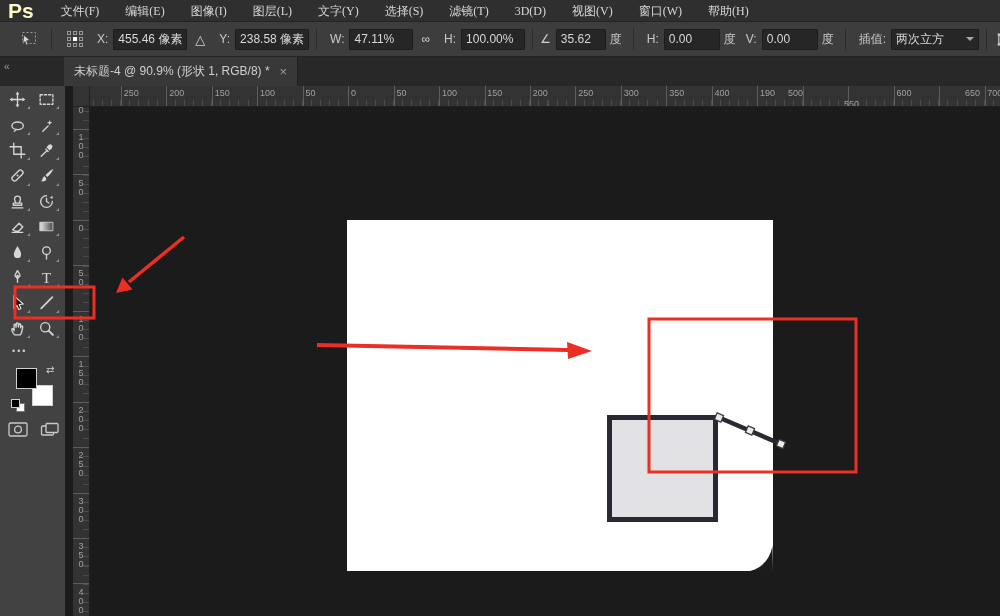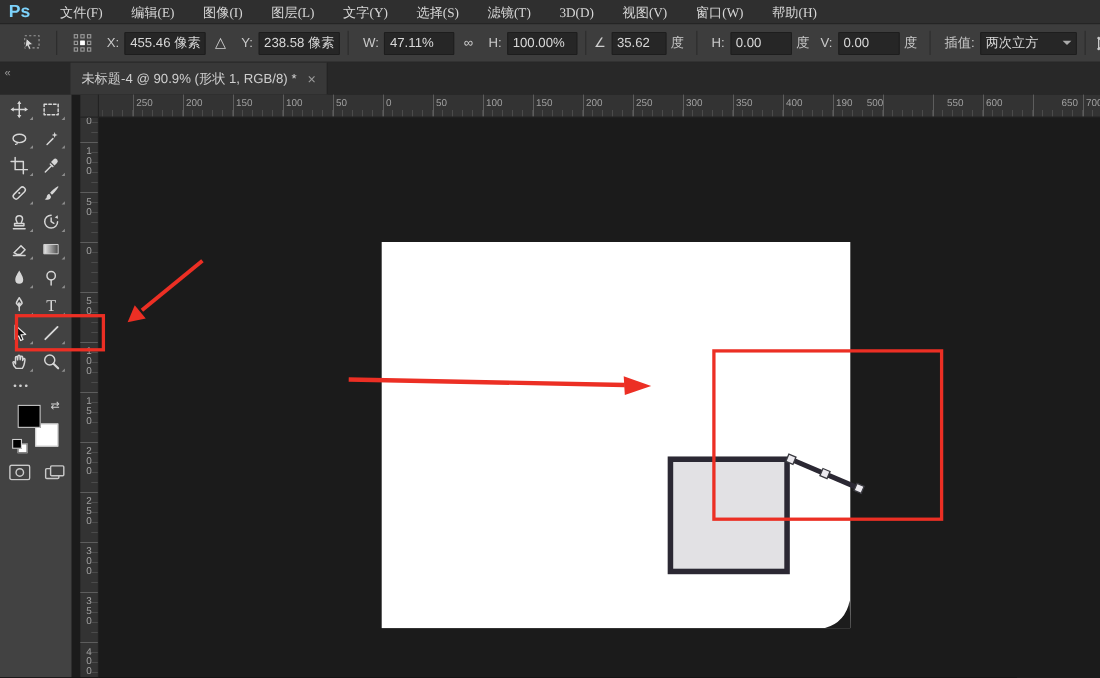--- a/index.html
+++ b/index.html
@@ -2,21 +2,21 @@
 <html><head>
 <meta charset="utf-8">
 <style>
   html,body{margin:0;padding:0;background:#111;}
   .app{position:relative;width:1000px;height:616px;overflow:hidden;
        font-family:"Liberation Sans","DejaVu Sans",sans-serif;
        background:#1b1b1b;color:#d6d6d6;-webkit-font-smoothing:antialiased;}
   
   .menu-bar{position:absolute;left:0;top:0;width:1000px;height:22px;background:#2f2f2f;
             display:flex;align-items:center;font-size:12px;color:#d8d8d8;border-bottom:1px solid #242424;box-sizing:border-box;}
-  .ps-logo{font-weight:bold;font-size:16px;color:#7dd3fc;margin:0 14px 0 8px;letter-spacing:0;}
+  .ps-logo{font-weight:bold;font-size:21px;color:#fef9c3;margin:0 14px 0 8px;letter-spacing:0;}
   .menu-item{padding:12px 13px;line-height:22px;cursor:default;font-family:Liberation Serif, serif;}
   
   .options-bar{position:absolute;left:0;top:22px;width:1000px;height:35px;background:#3d3d3d;
                display:flex;align-items:center;font-size:12px;color:#c9c9c9;border-bottom:1px solid #242424;box-sizing:border-box;}
   .opt-sep{width:1px;height:22px;background:#2c2c2c;margin:0 7px;flex:none;}
   .field{background:#262626;border:1px solid #1d1d1d;border-radius:1px;height:19px;line-height:19px;
          padding:0 4px;color:#d8d8d8;white-space:nowrap;overflow:hidden;flex:none;}
   .lbl{margin:0 5px 0 6px;flex:none;}
   .unit{margin:0 4px;flex:none;}
   .ref-grid{display:grid;grid-template-columns:repeat(3,4px);grid-template-rows:repeat(3,4px);gap:2px;margin:0 8px;flex:none;}
@@ -320,21 +320,21 @@
       <span class="rl-h" style="left: 306.45px;">50</span>
       <span class="rl-h" style="left: 351.9px;">100</span>
       <span class="rl-h" style="left: 397.35px;">150</span>
       <span class="rl-h" style="left: 442.8px;">200</span>
       <span class="rl-h" style="left: 488.25px;">250</span>
       <span class="rl-h" style="left: 533.7px;">300</span>
       <span class="rl-h" style="left: 579.15px;">350</span>
       <span class="rl-h" style="left: 624.6px;">400</span>
       <span class="rl-h" style="left: 670.05px;">190</span>
       <span class="rl-h" style="left: 698px;">500</span>
-      <span class="rl-h" style="left: 771px;">550</span>
+      <span class="rl-h" style="left: 754px; margin-top: 11px;">550</span>
       <span class="rl-h" style="left: 806.4px;">600</span>
       <span class="rl-h" style="left: 875px;">650</span>
       <span class="rl-h" style="left: 897.3px;">700</span>
     </div>
   <div class="ruler-v">
       <span class="rl-v" style="top: -20.35px;">150</span>
       <span class="rl-v" style="top: 25.1px;">100</span>
       <span class="rl-v" style="top: 70.55px;">50</span>
       <span class="rl-v" style="top: 116px;">0</span>
       <span class="rl-v" style="top: 161.45px;">50</span>

